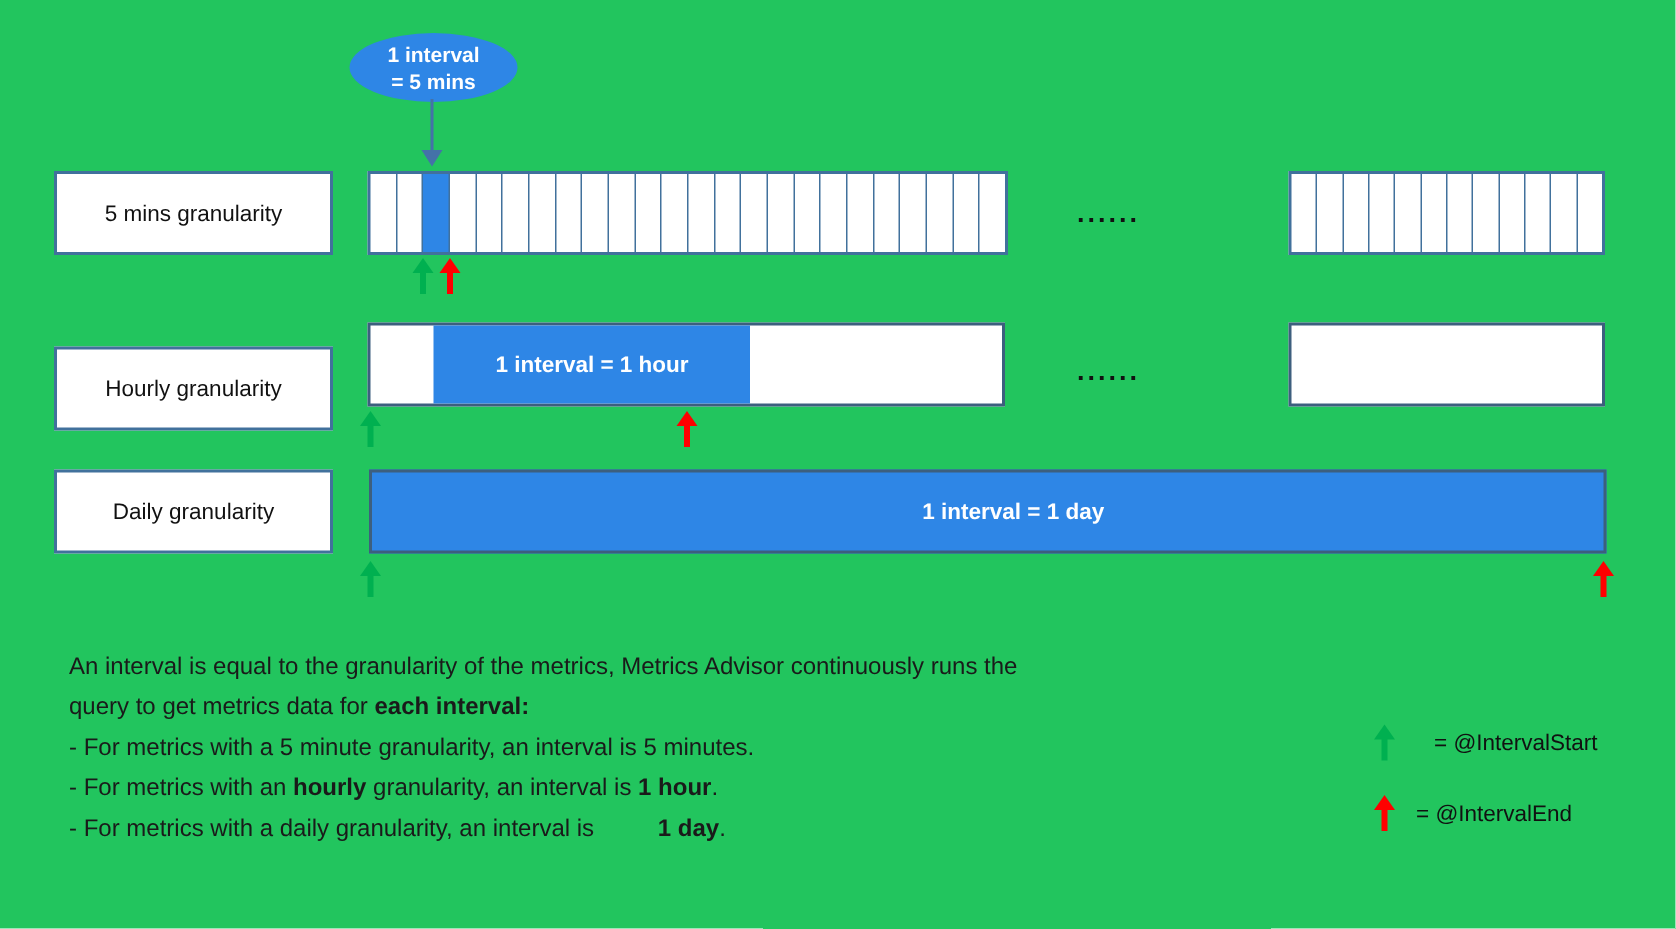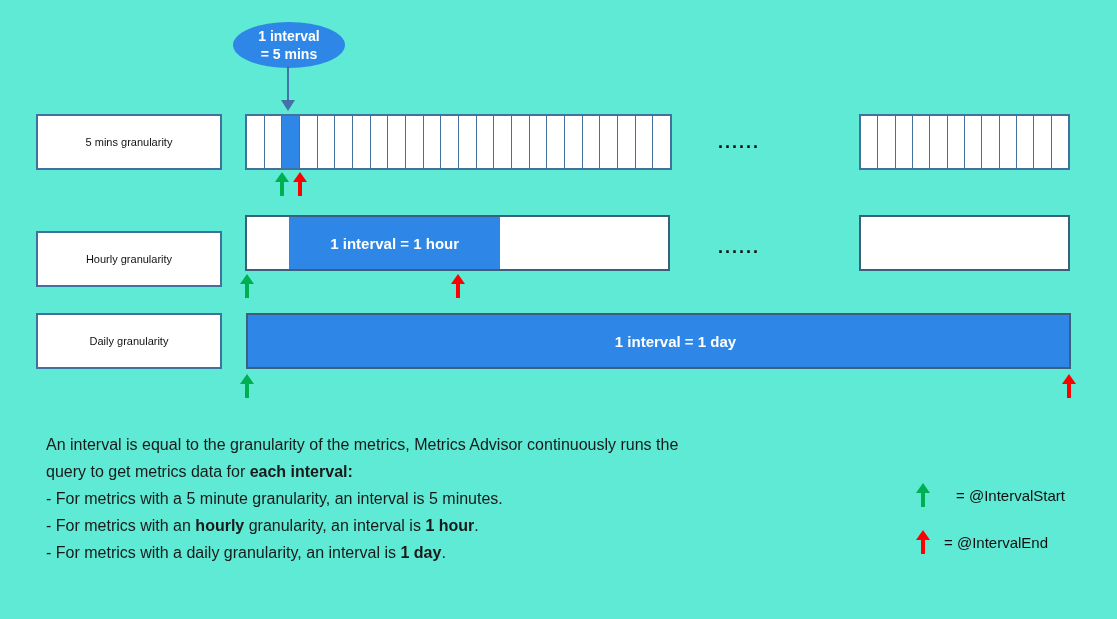--- a/index.html
+++ b/index.html
@@ -1,33 +1,33 @@
 <!DOCTYPE html>
 <html style="--blue: #2E86E6; --barBorder: #41719C; --solidBorder: #3D5F7E; --connector: #4472A8; --green: #00B050; --red: #FF0000;"><head>
 <meta charset="utf-8">
 <style>
   html,body{margin:0;padding:0;background:#fff;}
   .canvas{
-    position:relative;width:1117px;height:619px;background:#5eead4;overflow:hidden;
+    position:relative;width:1117px;height:619px;background:#22c55e;overflow:hidden;
     font-family:"Liberation Sans", sans-serif;color:#1a1a1a;
   }
   
   .callout{
     position:absolute;left:233px;top:22px;width:112px;height:46px;border-radius:50%;
     background:var(--blue);color:#fff;display:flex;flex-direction:column;
     align-items:center;justify-content:center;font-size:14px;font-weight:600;line-height:18px;
   }
   
   .connector-stem{position:absolute;left:287px;top:66px;width:2px;height:35px;background:var(--connector);}
   .connector-head{position:absolute;left:281px;top:100px;width:0;height:0;
     border-left:7px solid transparent;border-right:7px solid transparent;border-top:11px solid var(--connector);}
   
   .label-box{
     position:absolute;left:36px;width:186px;height:56px;border:2px solid var(--barBorder);
-    display:flex;align-items:center;justify-content:center;font-size:11px;color:#111;background:#fff;box-sizing:border-box;
+    display:flex;align-items:center;justify-content:center;font-size:15px;color:#111;background:#fff;box-sizing:border-box;
   }
   
   .seg-bar{position:absolute;height:56px;border:2px solid var(--barBorder);background:#fff;display:flex;box-sizing:border-box;}
   .cell{flex:1;border-right:1px solid var(--barBorder);}
   .cell:last-child{border-right:none;}
   .cell.filled{background:var(--blue);}
   
   .solid-bar{position:absolute;height:56px;border:2px solid var(--solidBorder);background:#fff;box-sizing:border-box;}
   .solid-bar .fill{position:absolute;left:0;top:0;bottom:0;background:var(--blue);
     display:flex;align-items:center;justify-content:center;color:#fff;font-size:15px;font-weight:600;}
@@ -125,21 +125,21 @@
     <span>1 interval = 1 day</span>
   </div>
   <div class="arrow-up green" style="left:240px;top:374px;"></div>
   <div class="arrow-up red" style="left:1062px;top:374px;"></div>
 
   <div class="paragraph">
       <div><span>An interval is equal to the granularity of the metrics, Metrics Advisor continuously runs the</span></div>
       <div><span>query to get metrics data for </span><span style="font-weight: bold;">each interval:</span></div>
       <div><span>- For metrics with a </span><span style="font-weight: normal;">5 minute</span><span> granularity, an interval is </span><span style="font-weight: normal; margin-top: 40px;">5 minutes</span><span>.</span></div>
       <div><span>- For metrics with an </span><span style="font-weight: bold;">hourly</span><span> granularity, an interval is </span><span style="font-weight: bold;">1 hour</span><span>.</span></div>
-      <div><span>- For metrics with a </span><span style="font-weight: normal;">daily</span><span> granularity, an interval is </span><span style="font-weight: bold;">1 day</span><span>.</span></div>
+      <div><span>- For metrics with a </span><span style="font-weight: normal;">daily</span><span> granularity, an interval is </span><span style="font-weight: bold; margin-left: 38px;">1 day</span><span>.</span></div>
     </div>
 
   <div class="arrow-up green" style="left:916px;top:483px;"></div>
   <div class="legend-label" style="left:956px;top:487px;">= @IntervalStart</div>
   <div class="arrow-up red" style="left:916px;top:530px;"></div>
   <div class="legend-label" style="left:944px;top:534px;">= @IntervalEnd</div>
 
 </div>
 
 </body></html>

